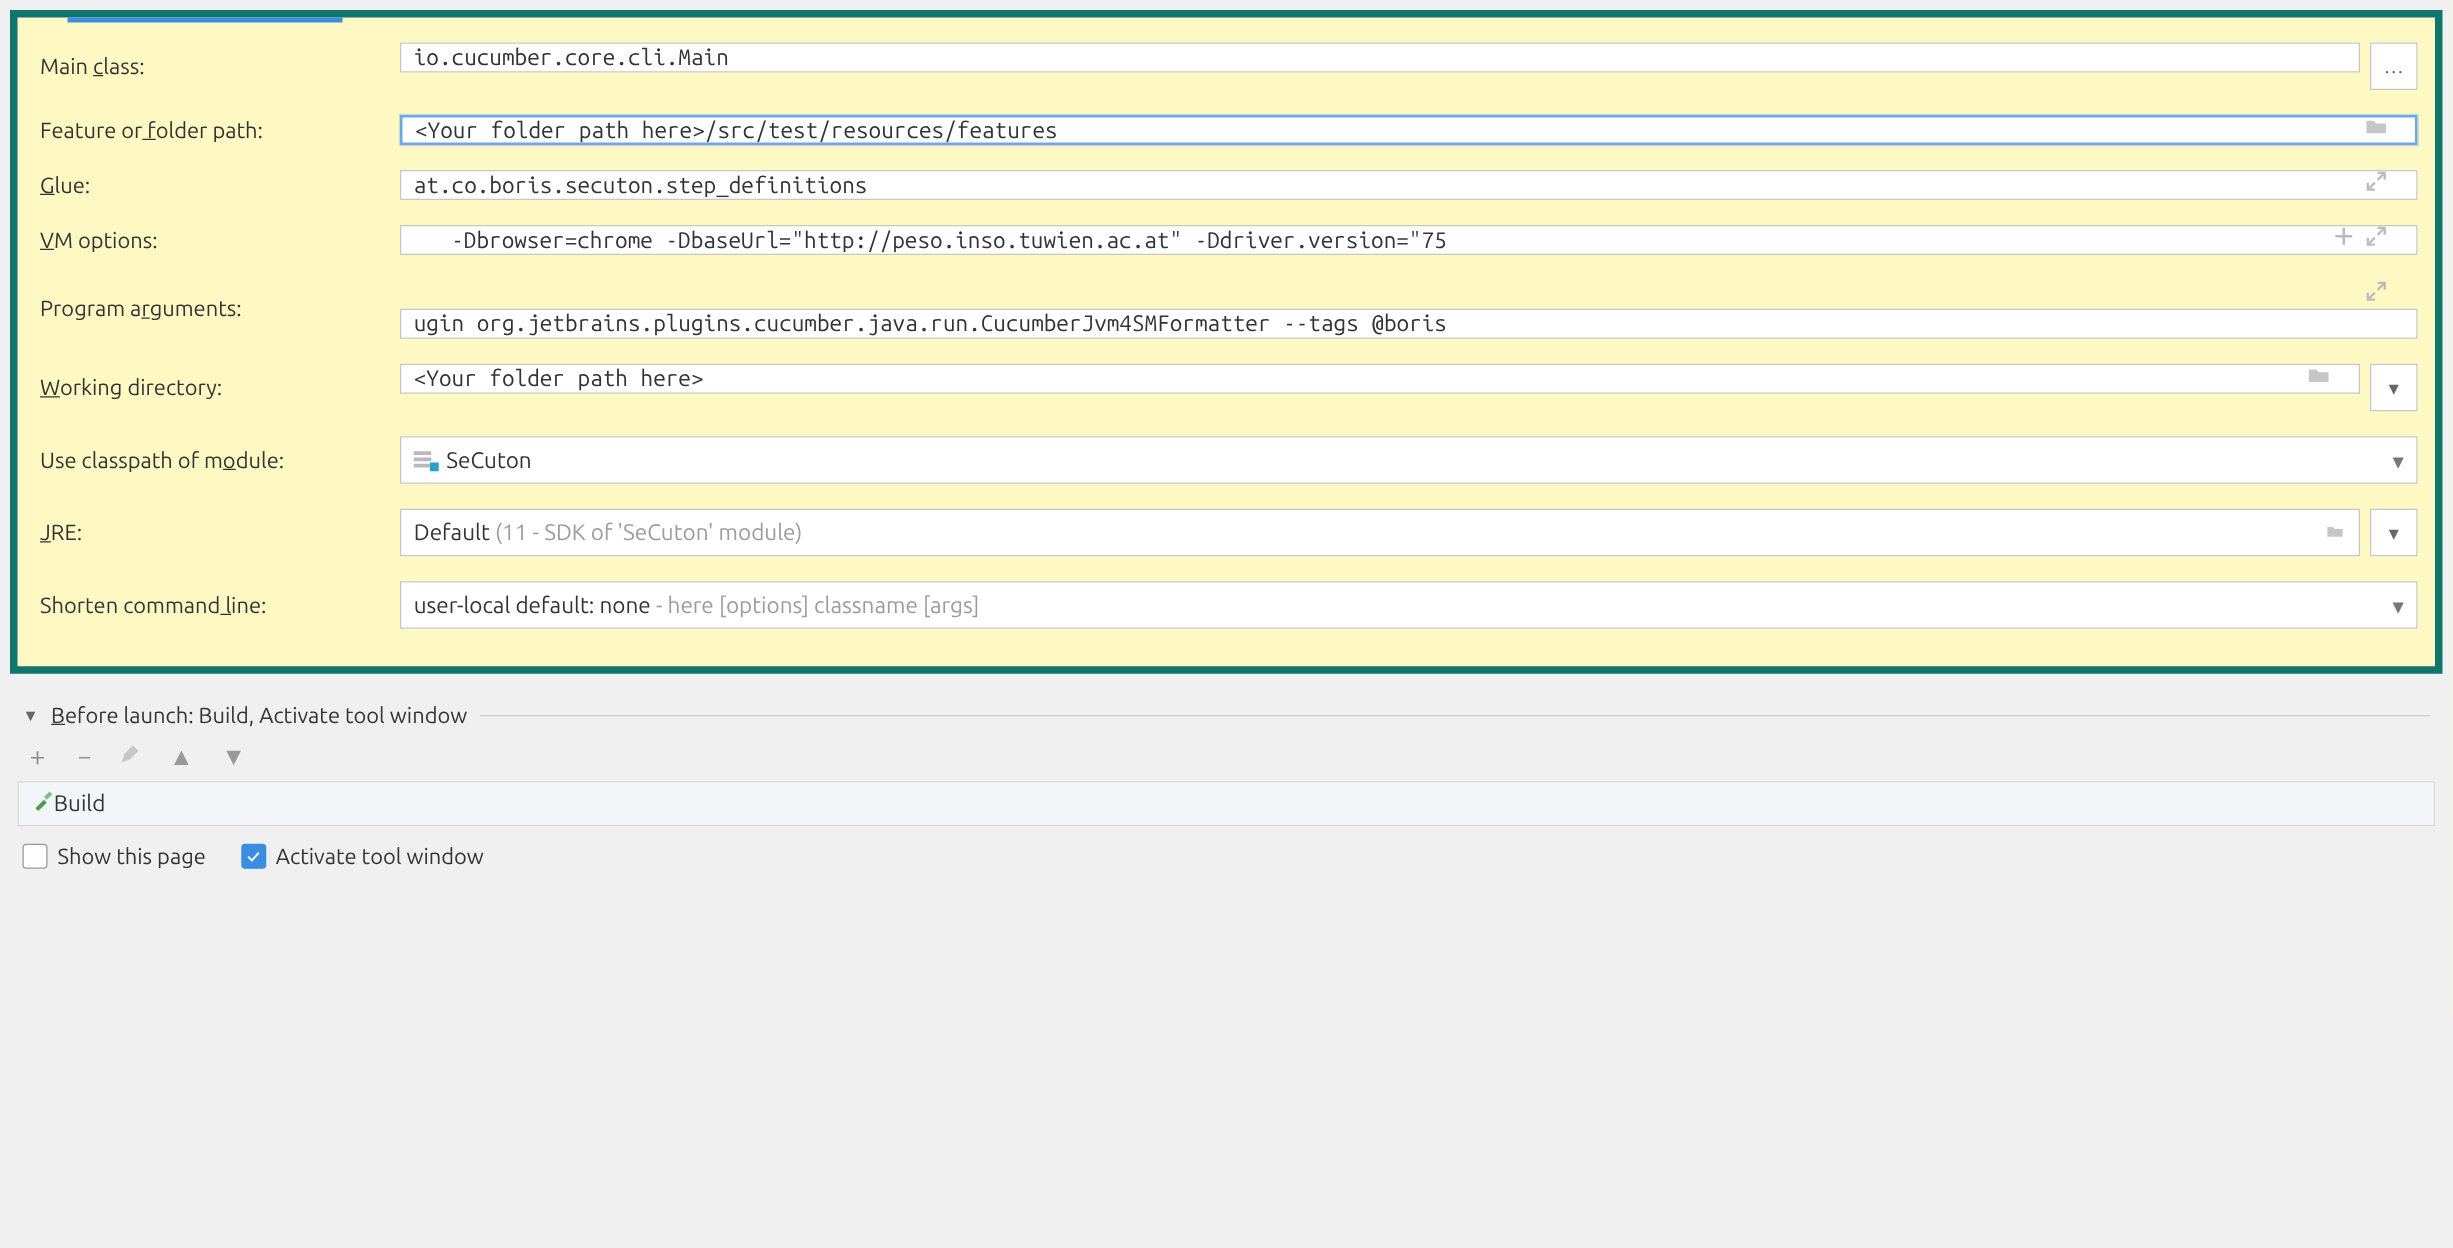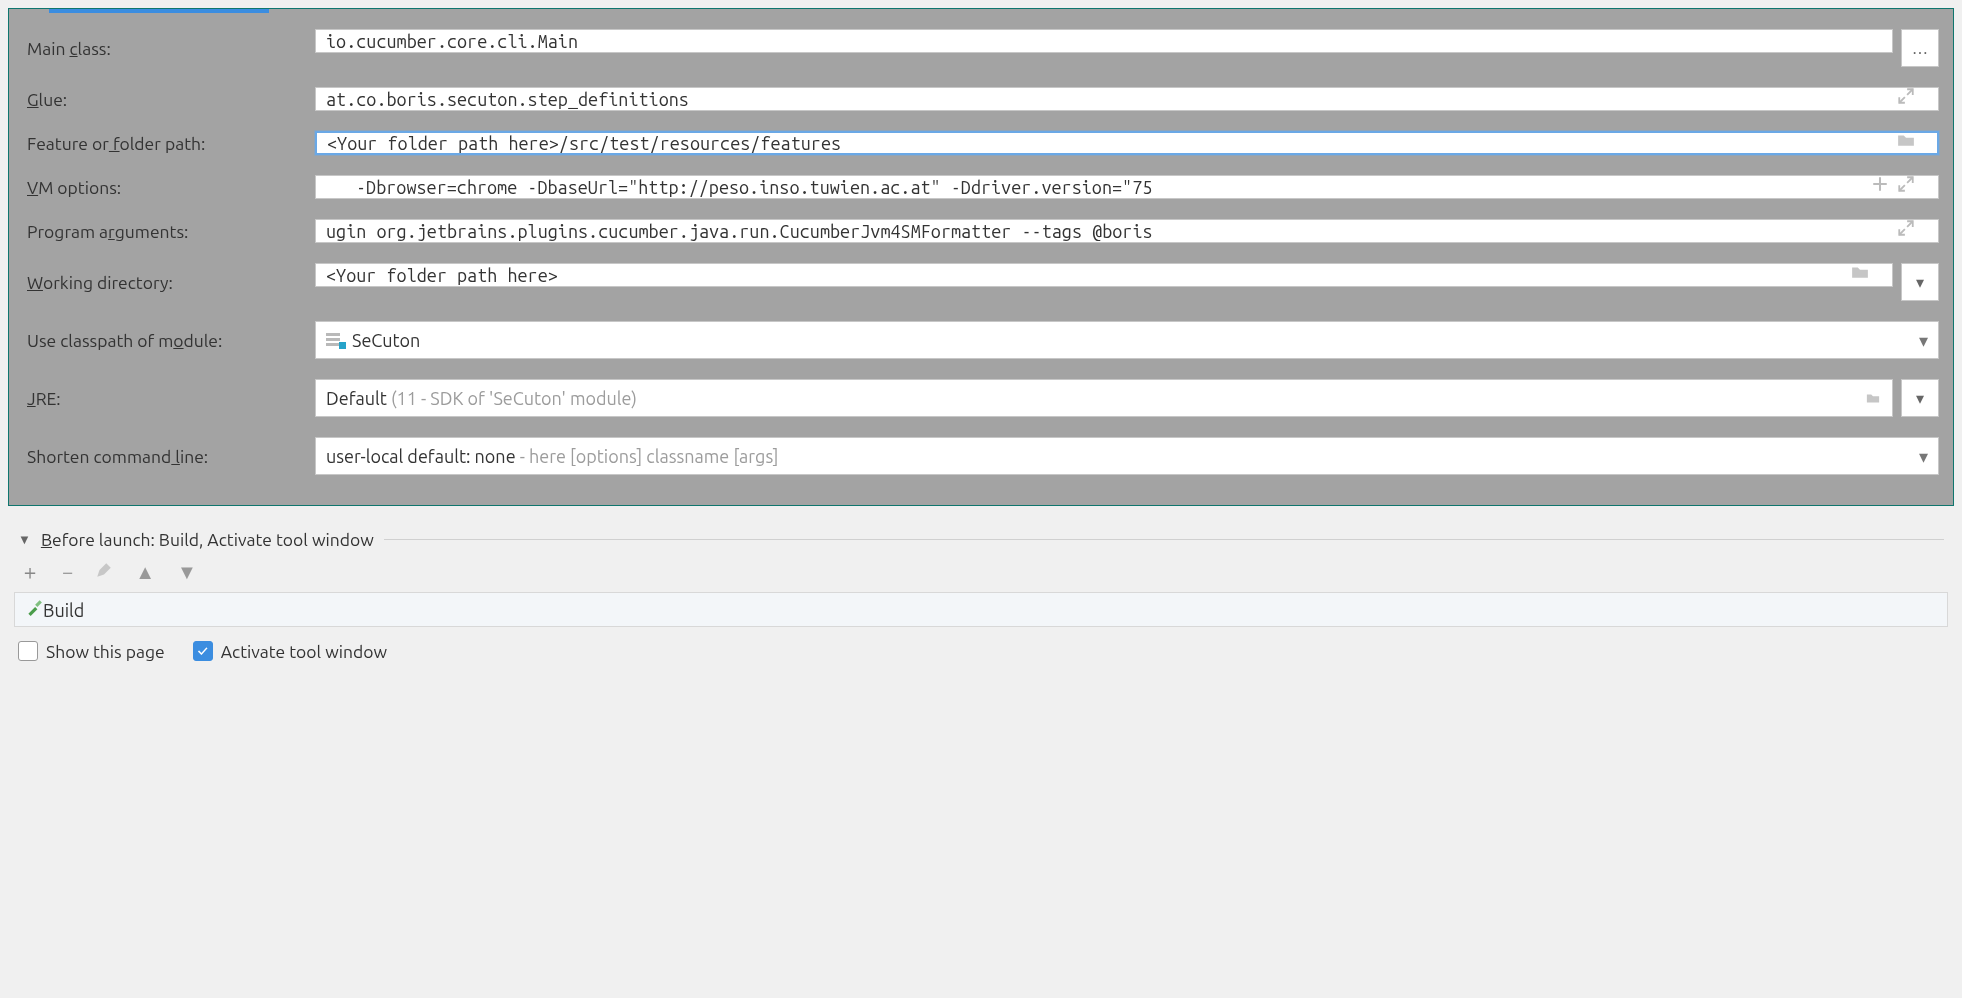--- a/index.html
+++ b/index.html
@@ -3,24 +3,24 @@
 <meta charset="utf-8">
 <style>
   * { box-sizing: border-box; margin: 0; padding: 0; }
   body {
     font-family: "Ubuntu", "Segoe UI", Arial, sans-serif;
     font-size: 17.5px;
     background: #f0f0f0;
     color: #333;
   }
   .panel {
-    border: 1px solid #0f766e;
+    border: 6px solid #0f766e;
     margin: 8px;
     padding: 4px 0 14px 0;
-    background: #a3a3a3;
+    background: #fef9c3;
   }
   .tab-indicator {
     height: 4px;
     width: 220px;
     background: #3b8de0;
     margin: -4px 0 12px 40px;
   }
   .form-row {
     display: flex;
     align-items: center;
@@ -158,49 +158,49 @@
       <div class="input-cell">
         <input class="text-input" value="io.cucumber.core.cli.Main" style="">
       </div>
       <div class="btn-small">
         <span>…</span>
       </div>
     </div>
   </div>
 
   <div class="form-row">
+    <div class="label-col">Feature or<u> f</u>older path:</div>
+    <div class="input-cell">
+      <input class="text-input focused" style="padding-right: 36px;" value="&lt;Your folder path here&gt;/src/test/resources/features">
+      <div class="inline-icons">
+        <span class="icon folder-icon">
+          <svg viewBox="0 0 16 16">
+              <path d="M1 4 h5 l2 2 h7 v7 H1z" fill="#c6c6c6"></path>
+            </svg>
+        </span>
+      </div>
+    </div>
+  </div>
+
+  <div class="form-row">
     <div class="label-col"><u>G</u>lue:</div>
     <div class="input-cell">
       <input class="text-input" style="padding-right: 36px;" value="at.co.boris.secuton.step_definitions">
       <div class="inline-icons">
         <span class="icon expand-icon">
           <svg viewBox="0 0 16 16">
               <path d="M2 9 L2 14 L7 14 M14 7 L14 2 L9 2" stroke="#bbb" stroke-width="1.6" fill="none"></path>
               <path d="M2 14 L7 9 M14 2 L9 7" stroke="#bbb" stroke-width="1.6"></path>
             </svg>
         </span>
       </div>
     </div>
   </div>
 
   <div class="form-row">
-    <div class="label-col">Feature or<u> f</u>older path:</div>
-    <div class="input-cell">
-      <input class="text-input focused" style="padding-right: 36px;" value="&lt;Your folder path here&gt;/src/test/resources/features">
-      <div class="inline-icons">
-        <span class="icon folder-icon">
-          <svg viewBox="0 0 16 16">
-              <path d="M1 4 h5 l2 2 h7 v7 H1z" fill="#c6c6c6"></path>
-            </svg>
-        </span>
-      </div>
-    </div>
-  </div>
-
-  <div class="form-row">
     <div class="label-col"><u>V</u>M options:</div>
     <div class="input-cell">
       <input class="text-input" style="padding-right: 56px; padding-left: 40px;" value="-Dbrowser=chrome -DbaseUrl=&quot;http://peso.inso.tuwien.ac.at&quot; -Ddriver.version=&quot;75">
       <div class="inline-icons">
         <span class="icon plus-icon">
           <svg viewBox="0 0 16 16">
               <path d="M8 2v12M2 8h12" stroke="#bbb" stroke-width="1.8"></path>
             </svg>
         </span>
         <span class="icon expand-icon">
@@ -209,21 +209,21 @@
               <path d="M2 14 L7 9 M14 2 L9 7" stroke="#bbb" stroke-width="1.6"></path>
             </svg>
         </span>
       </div>
     </div>
   </div>
 
   <div class="form-row">
     <div class="label-col">Program a<u>r</u>guments:</div>
     <div class="input-cell">
-      <input class="text-input" style="" value="ugin org.jetbrains.plugins.cucumber.java.run.CucumberJvm4SMFormatter --tags @boris">
+      <input class="text-input" style=" margin-top: 23px;" value="ugin org.jetbrains.plugins.cucumber.java.run.CucumberJvm4SMFormatter --tags @boris">
       <div class="inline-icons">
         <span class="icon expand-icon">
           <svg viewBox="0 0 16 16">
               <path d="M2 9 L2 14 L7 14 M14 7 L14 2 L9 2" stroke="#bbb" stroke-width="1.6" fill="none"></path>
               <path d="M2 14 L7 9 M14 2 L9 7" stroke="#bbb" stroke-width="1.6"></path>
             </svg>
         </span>
       </div>
     </div>
   </div>

